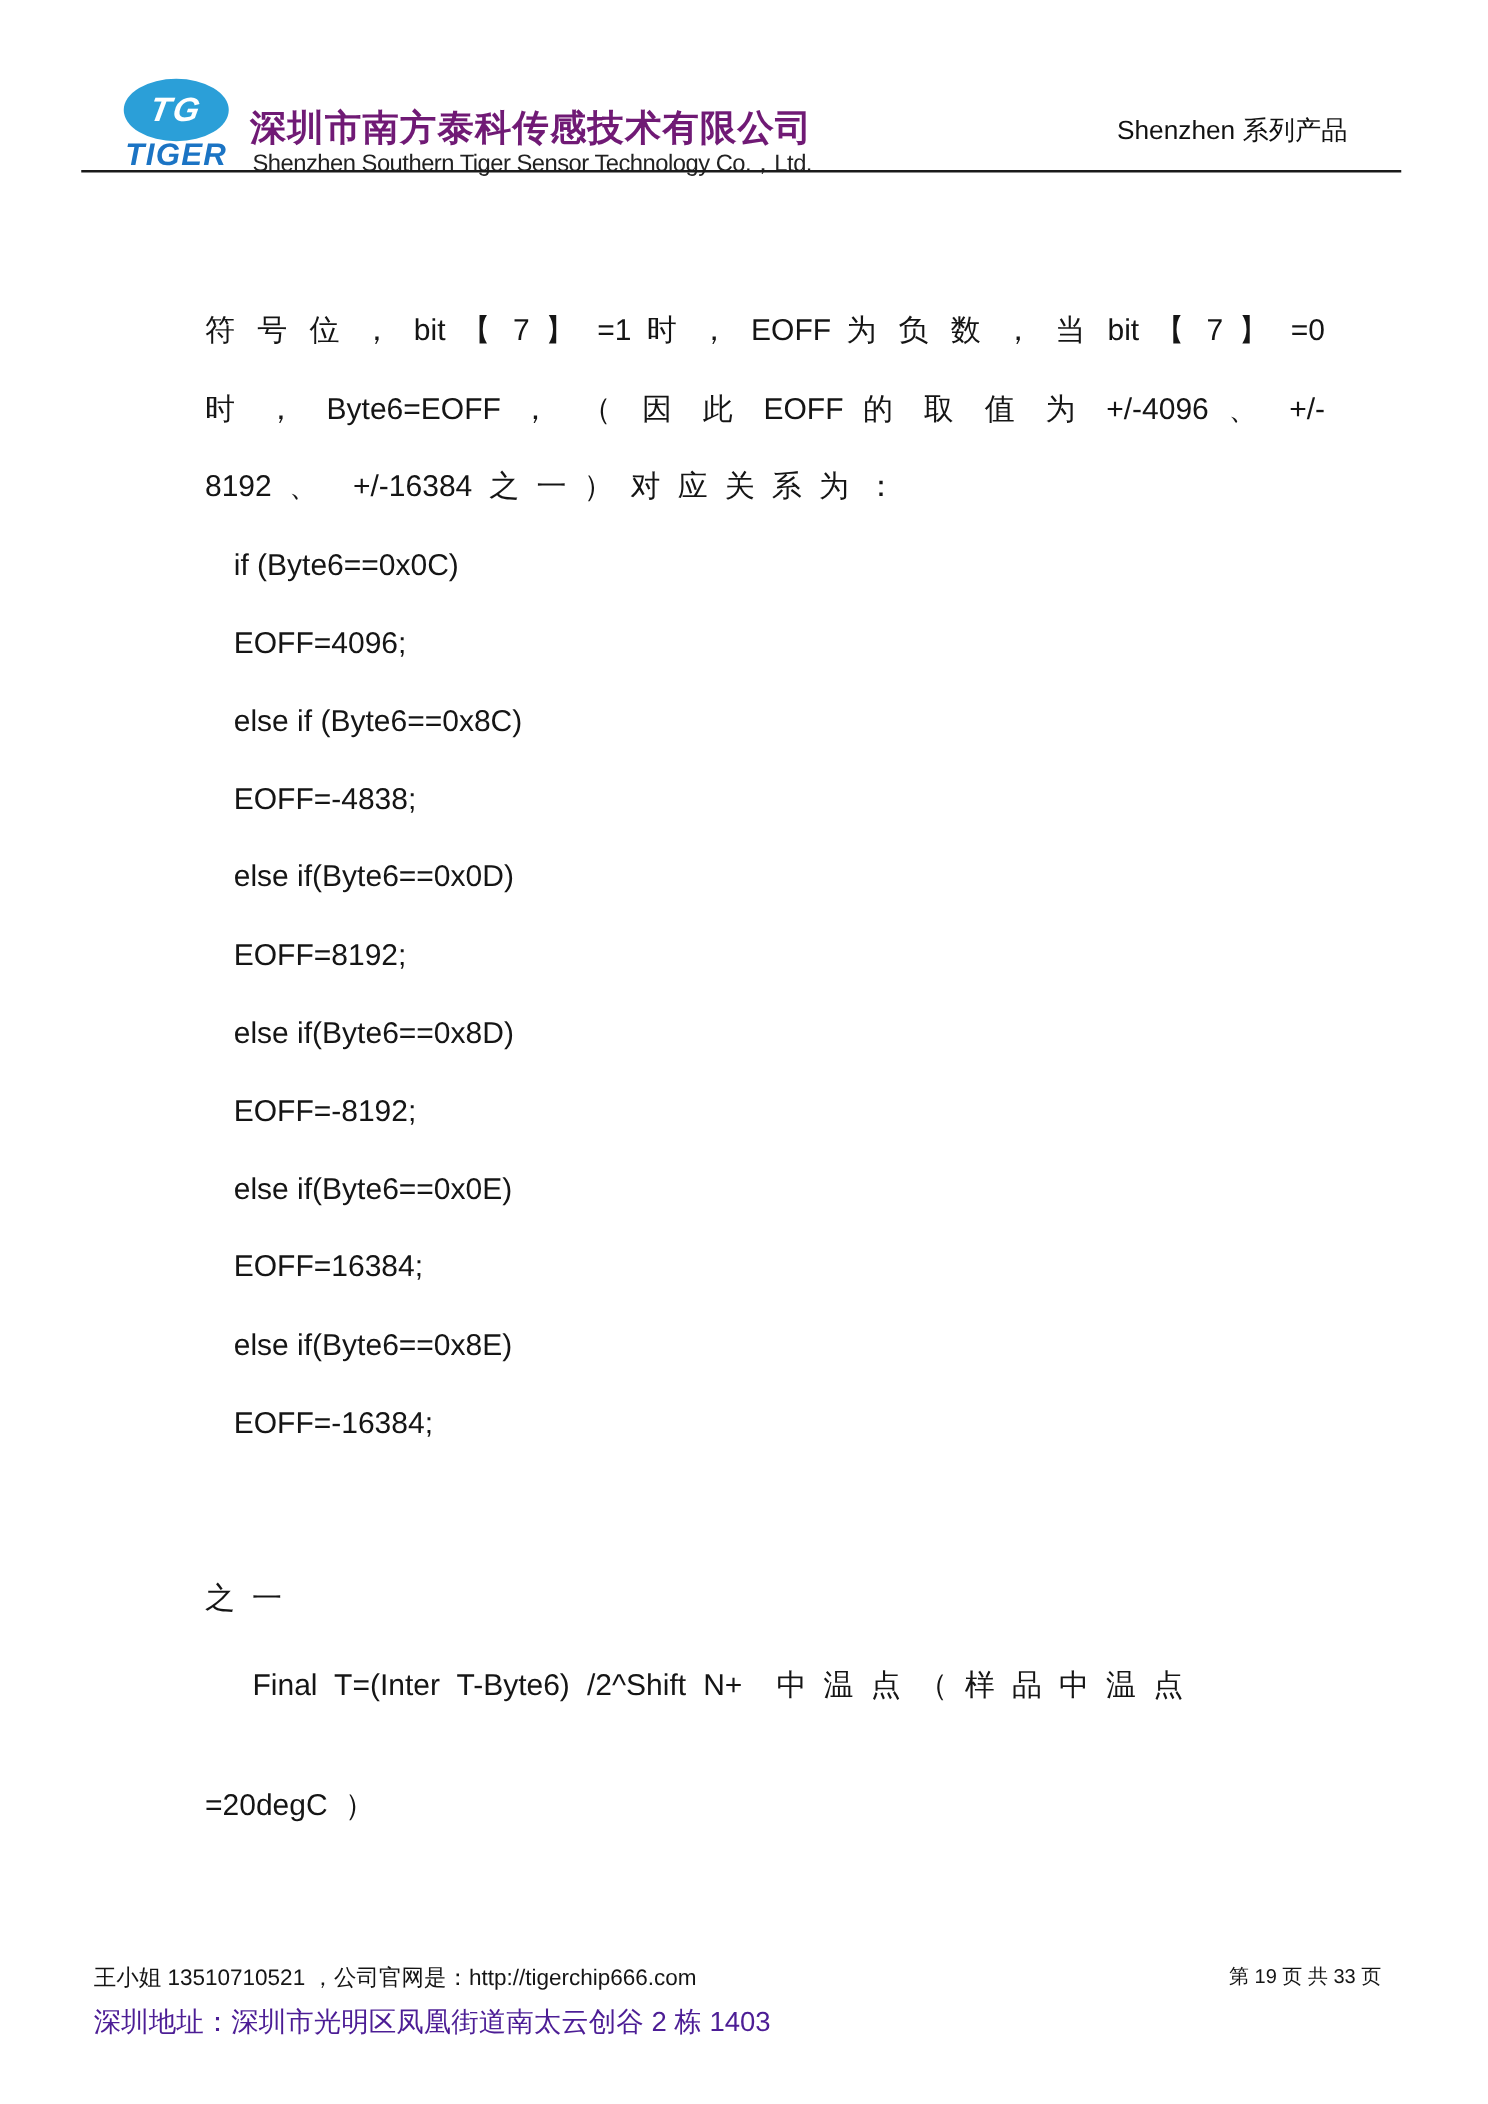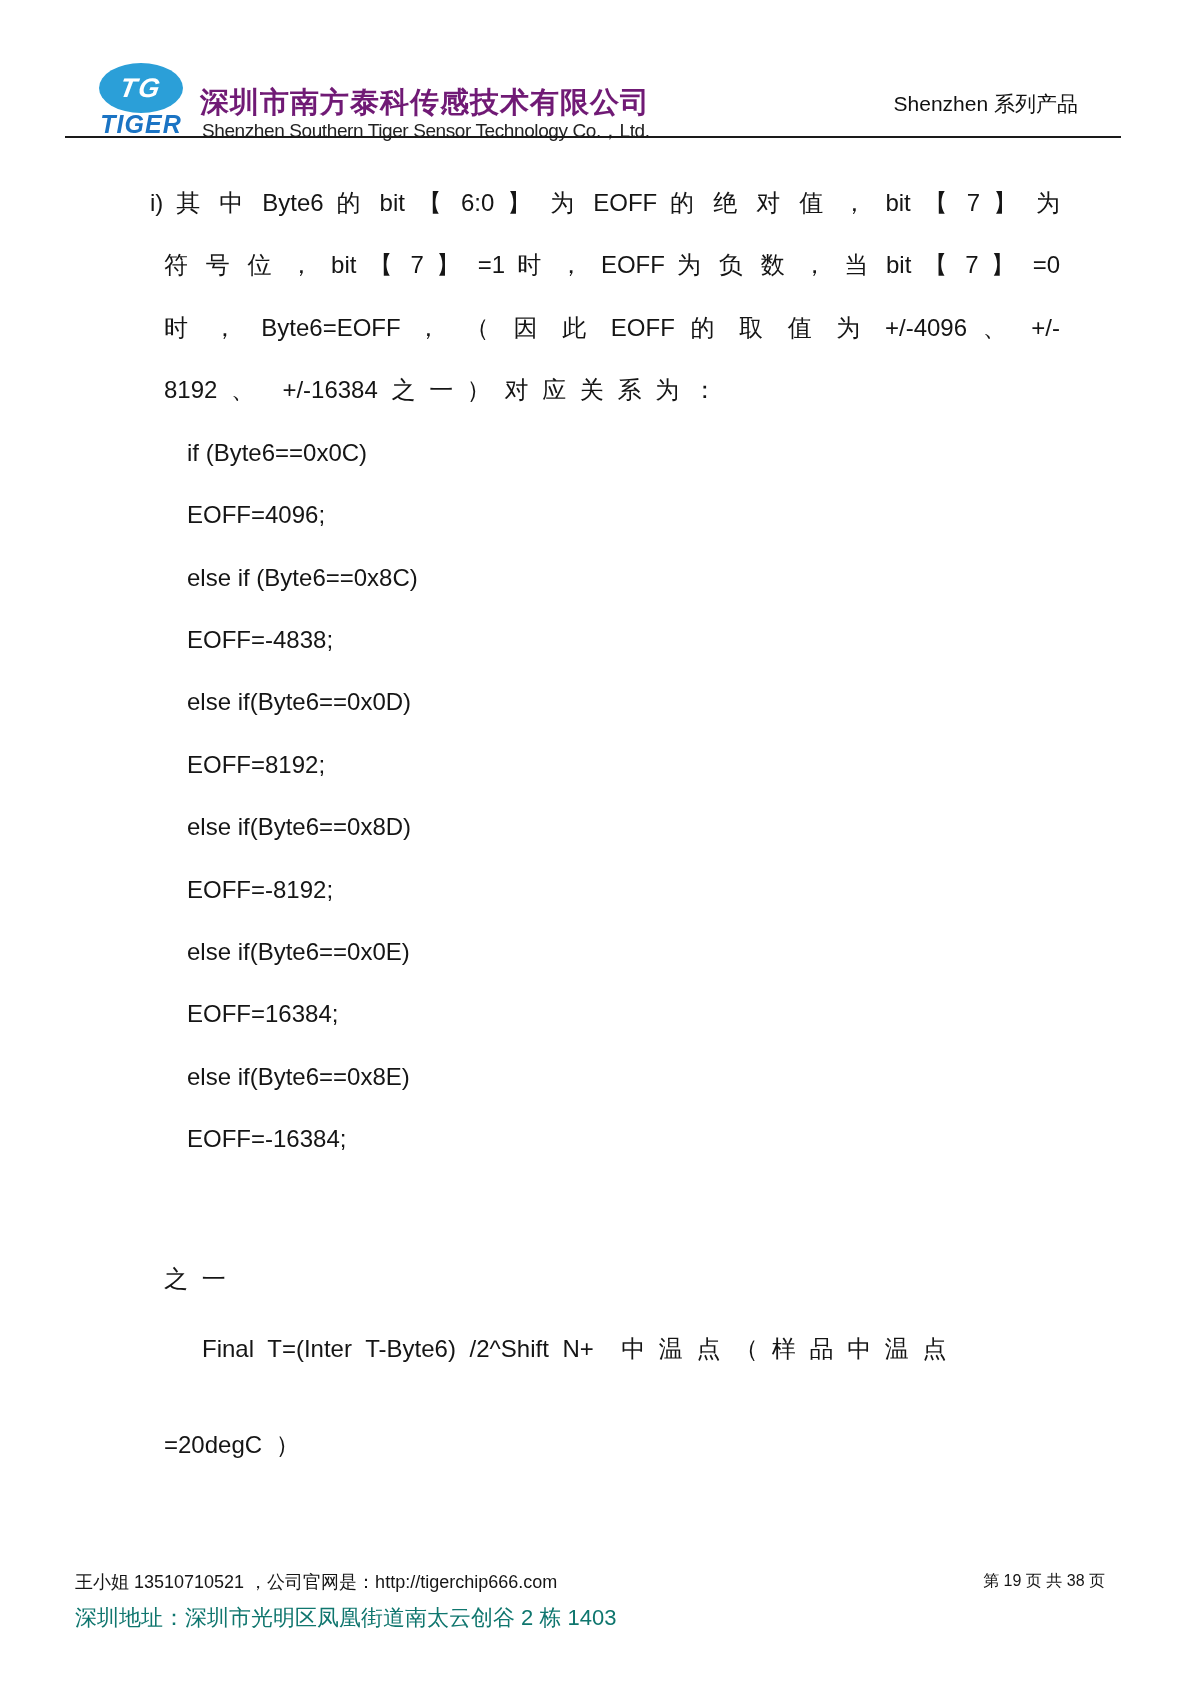--- a/index.html
+++ b/index.html
@@ -72,42 +72,41 @@
   .cont.just  { width:896px; }
   .wsp { word-spacing:7px; }
 
   
   .footer-contact {
     position:absolute; left:75px; top:1570px;
     font-size:18px; color:#151515; white-space:pre;
   }
   .footer-address {
     position:absolute; left:75px; top:1603px;
-    font-size:22px; color:#0f766e; white-space:pre;
+    font-size:22px; color:#4c1d95; white-space:pre;
   }
   .page-info {
     position:absolute; right:85px; top:1571px;
     font-size:16px; color:#151515; white-space:pre;
   }
 </style>
 </head>
 <body>
 
 <div class="page">
 
   <div class="logo-ellipse">
     <span class="logo-tg">TG</span>
   </div>
   <div class="logo-tiger">TIGER</div>
   <div class="company-cn">深圳市南方泰科传感技术有限公司</div>
   <div class="company-en">Shenzhen Southern Tiger Sensor Technology Co.，Ltd.</div>
   <div class="product-series">Shenzhen 系列产品</div>
   <div class="header-rule"></div>
 
-  <div class="ln first just" style="top:187px">i) 其 中 Byte6 的 bit 【 6:0 】 为 EOFF 的 绝 对 值 ， bit 【 7 】 为</div>
   <div class="ln cont just" style="top:249px">符 号 位 ， bit 【 7 】 =1 时 ， EOFF 为 负 数 ， 当 bit 【 7 】 =0</div>
   <div class="ln cont just" style="top:312px">时 ， Byte6=EOFF ， （ 因 此 EOFF 的 取 值 为 +/-4096 、 +/-</div>
   <div class="ln cont wsp" style="top:374px">8192 、  +/-16384 之 一 ） 对 应 关 系 为 ：</div>
   <div class="ln code" style="top:437px">if (Byte6==0x0C)</div>
   <div class="ln code" style="top:499px">EOFF=4096;</div>
   <div class="ln code" style="top:562px">else if (Byte6==0x8C)</div>
   <div class="ln code" style="top:624px">EOFF=-4838;</div>
   <div class="ln code" style="top:686px">else if(Byte6==0x0D)</div>
   <div class="ln code" style="top:749px">EOFF=8192;</div>
   <div class="ln code" style="top:811px">else if(Byte6==0x8D)</div>
@@ -115,15 +114,15 @@
   <div class="ln code" style="top:936px">else if(Byte6==0x0E)</div>
   <div class="ln code" style="top:998px">EOFF=16384;</div>
   <div class="ln code" style="top:1061px">else if(Byte6==0x8E)</div>
   <div class="ln code" style="top:1123px">EOFF=-16384;</div>
   <div class="ln cont wsp" style="top:1263px">之 一</div>
   <div class="ln formula wsp" style="top:1333px">Final T=(Inter T-Byte6) /2^Shift N+  中 温 点 （ 样 品 中 温 点</div>
   <div class="ln cont wsp" style="top:1429px">=20degC ）</div>
 
   <div class="footer-contact">王小姐 13510710521 ，公司官网是：http://tigerchip666.com</div>
   <div class="footer-address">深圳地址：深圳市光明区凤凰街道南太云创谷 2 栋 1403</div>
-  <div class="page-info">第 19 页 共 38 页</div>
+  <div class="page-info">第 19 页 共 33 页</div>
 
 </div>
 
 </body></html>

